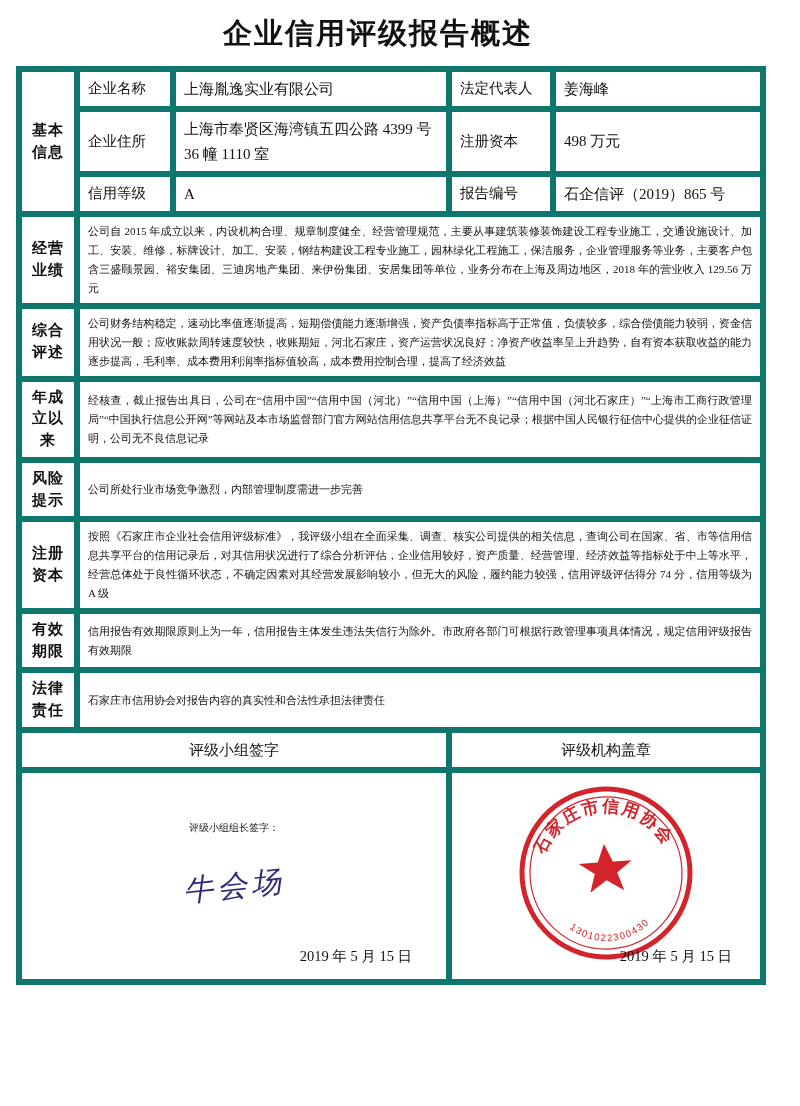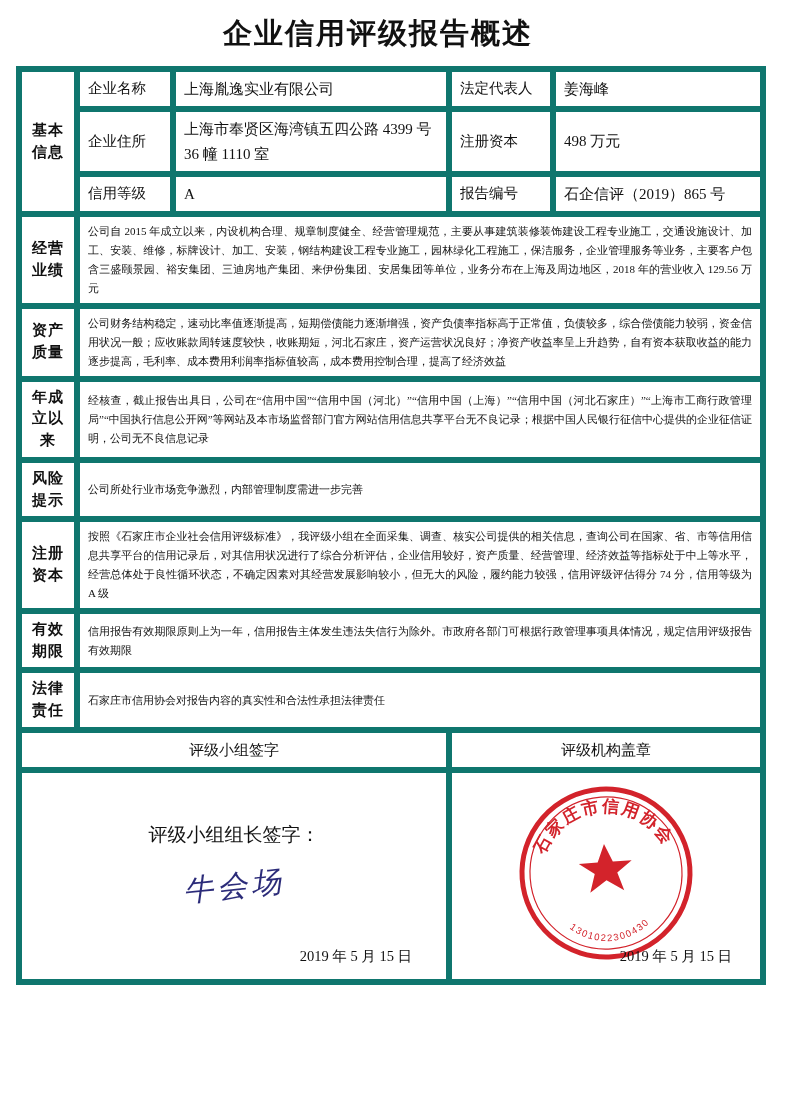--- a/index.html
+++ b/index.html
@@ -78,21 +78,21 @@
     height: 196px;
     vertical-align: top;
     position: relative;
   }
   .sig-left-inner {
     position: relative;
     height: 100%;
   }
   .sig-label {
     text-align: center;
-    font-size: 19px;
+    font-size: 10px;
     padding-top: 42px;
   }
   .sig-date {
     position: absolute;
     bottom: 6px;
     right: 26px;
     font-size: 14.5px;
   }
   .sig-date-right {
     position: absolute;
@@ -176,21 +176,21 @@
         <td class="k2">报告编号</td>
         <td class="v">石企信评（2019）865 号</td>
       </tr>
 
       <tr>
         <td class="lbl">经营业绩</td>
         <td class="body-cell" colspan="4">公司自 2015 年成立以来，内设机构合理、规章制度健全、经营管理规范，主要从事建筑装修装饰建设工程专业施工，交通设施设计、加工、安装、维修，标牌设计、加工、安装，钢结构建设工程专业施工，园林绿化工程施工，保洁服务，企业管理服务等业务，主要客户包含三盛颐景园、裕安集团、三迪房地产集团、来伊份集团、安居集团等单位，业务分布在上海及周边地区，2018 年的营业收入 129.56 万元</td>
       </tr>
 
       <tr>
-        <td class="lbl">资产质量</td>
+        <td class="lbl">综合评述</td>
         <td class="body-cell" colspan="4">公司财务结构稳定，速动比率值逐渐提高，短期偿债能力逐渐增强，资产负债率指标高于正常值，负债较多，综合偿债能力较弱，资金信用状况一般；应收账款周转速度较快，收账期短，河北石家庄，资产运营状况良好；净资产收益率呈上升趋势，自有资本获取收益的能力逐步提高，毛利率、成本费用利润率指标值较高，成本费用控制合理，提高了经济效益</td>
       </tr>
 
       <tr>
         <td class="lbl">年成立以来</td>
         <td class="body-cell" colspan="4">经核查，截止报告出具日，公司在“信用中国”“信用中国（河北）”“信用中国（上海）”“信用中国（河北石家庄）”“上海市工商行政管理局”“中国执行信息公开网”等网站及本市场监督部门官方网站信用信息共享平台无不良记录；根据中国人民银行征信中心提供的企业征信证明，公司无不良信息记录</td>
       </tr>
 
       <tr>
         <td class="lbl">风险提示</td>

